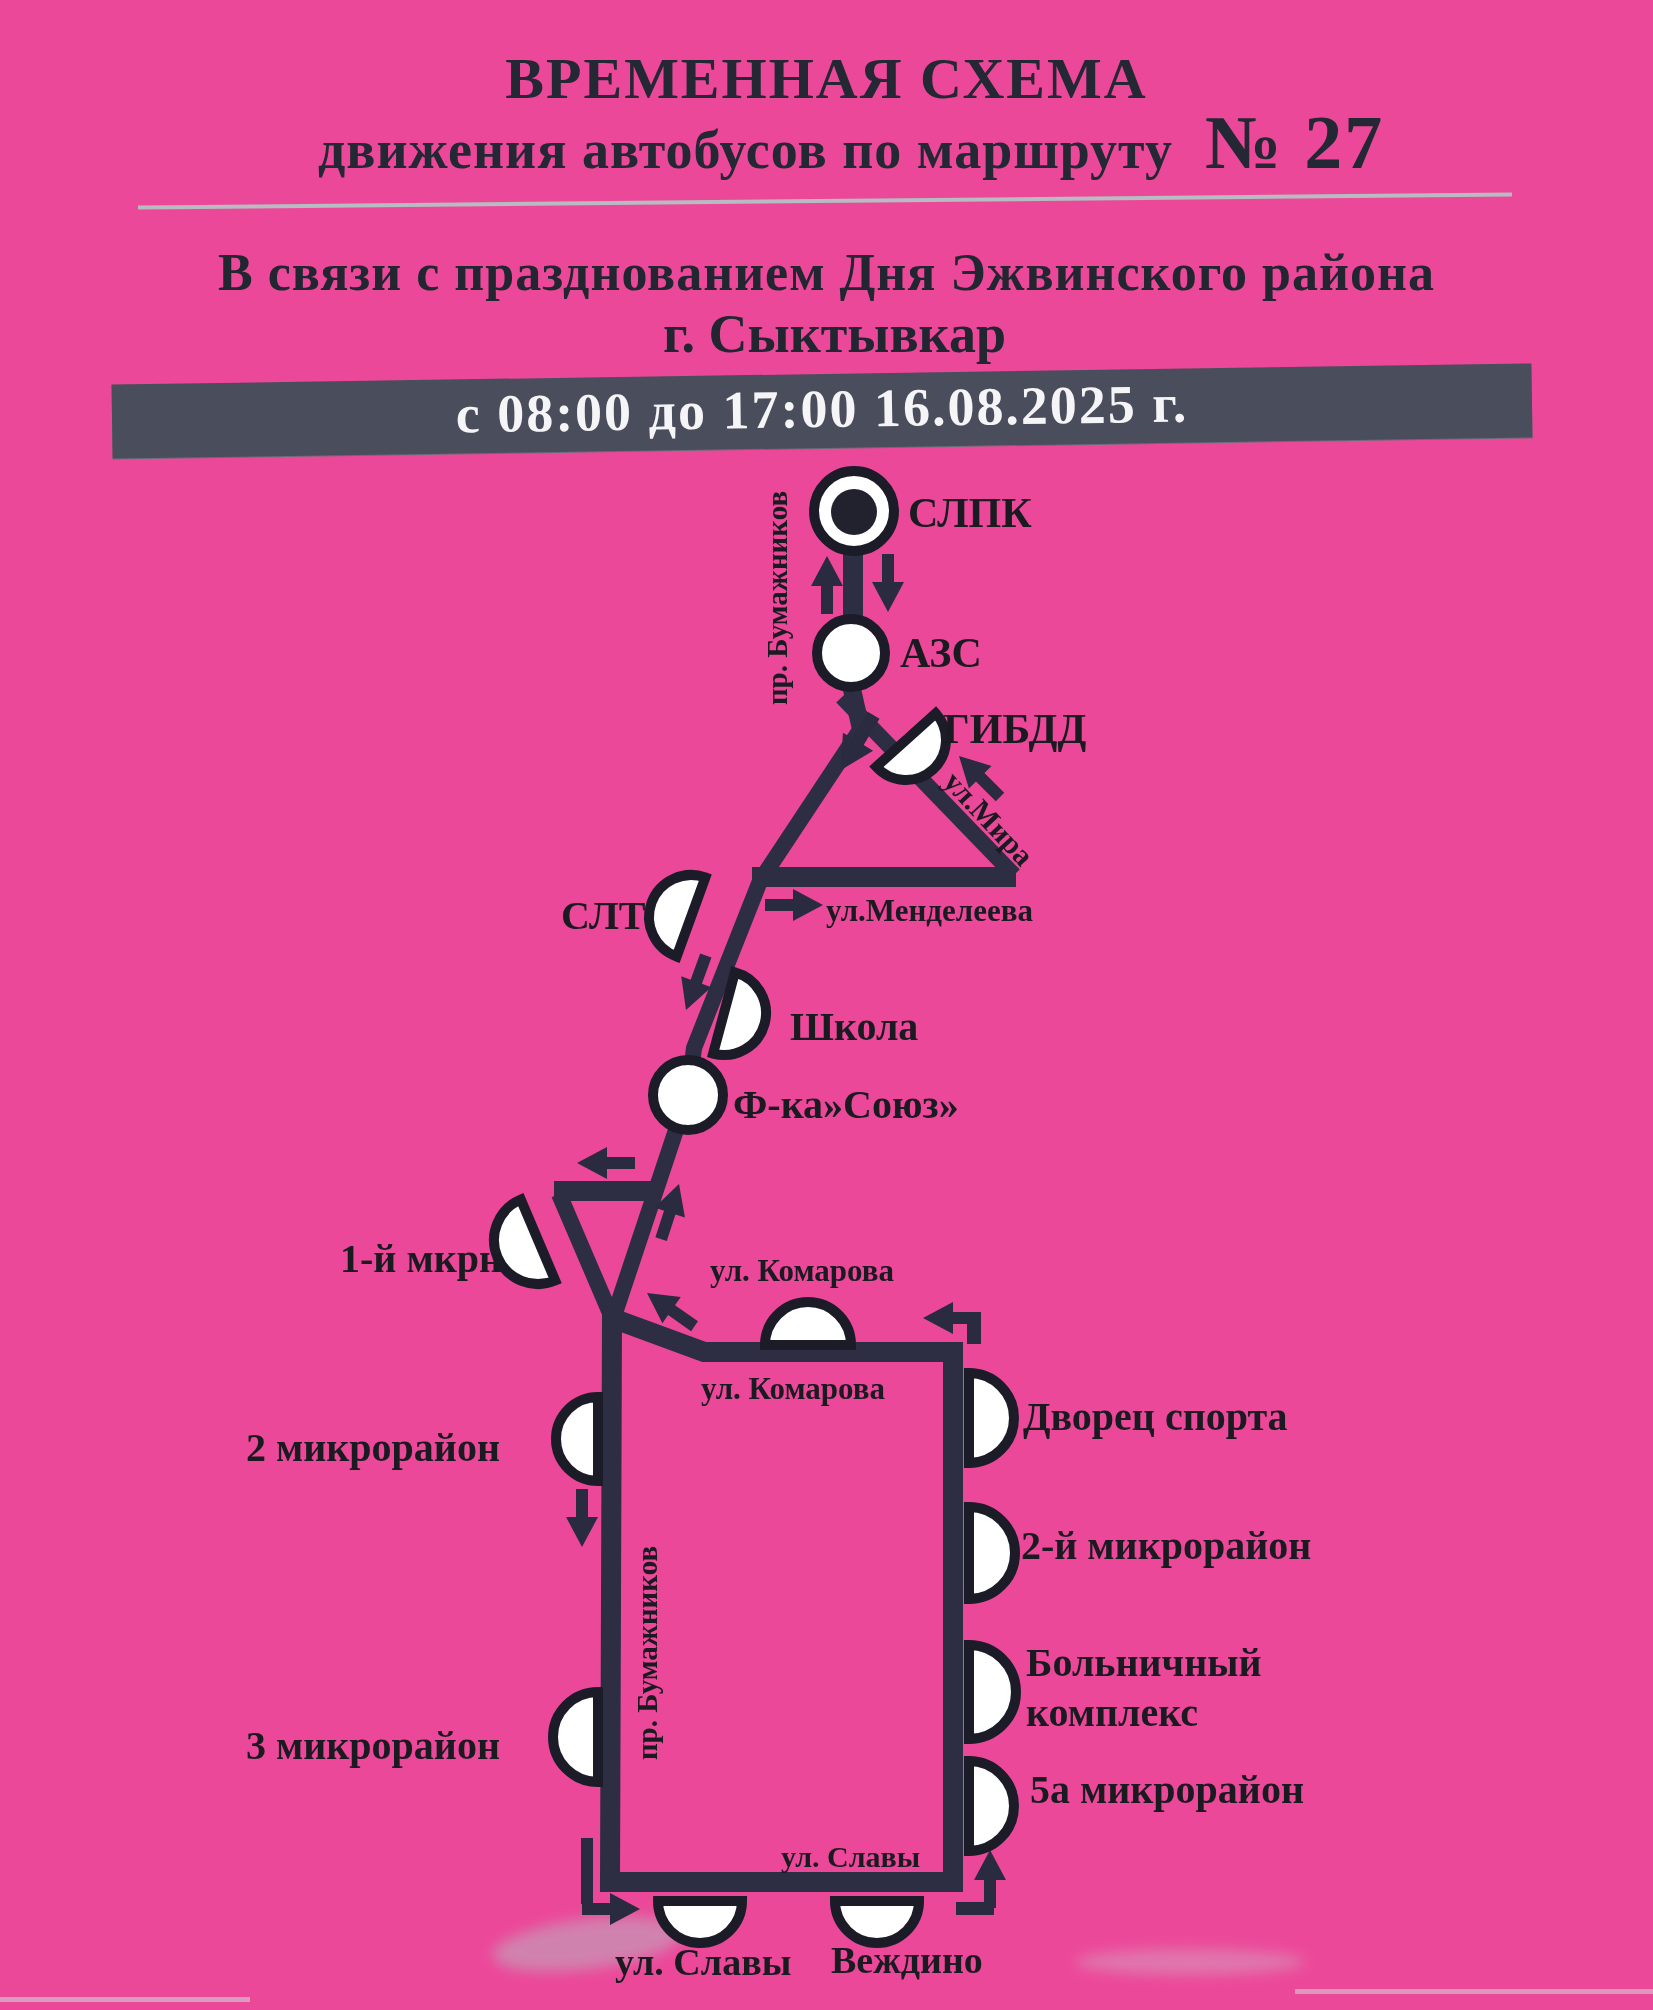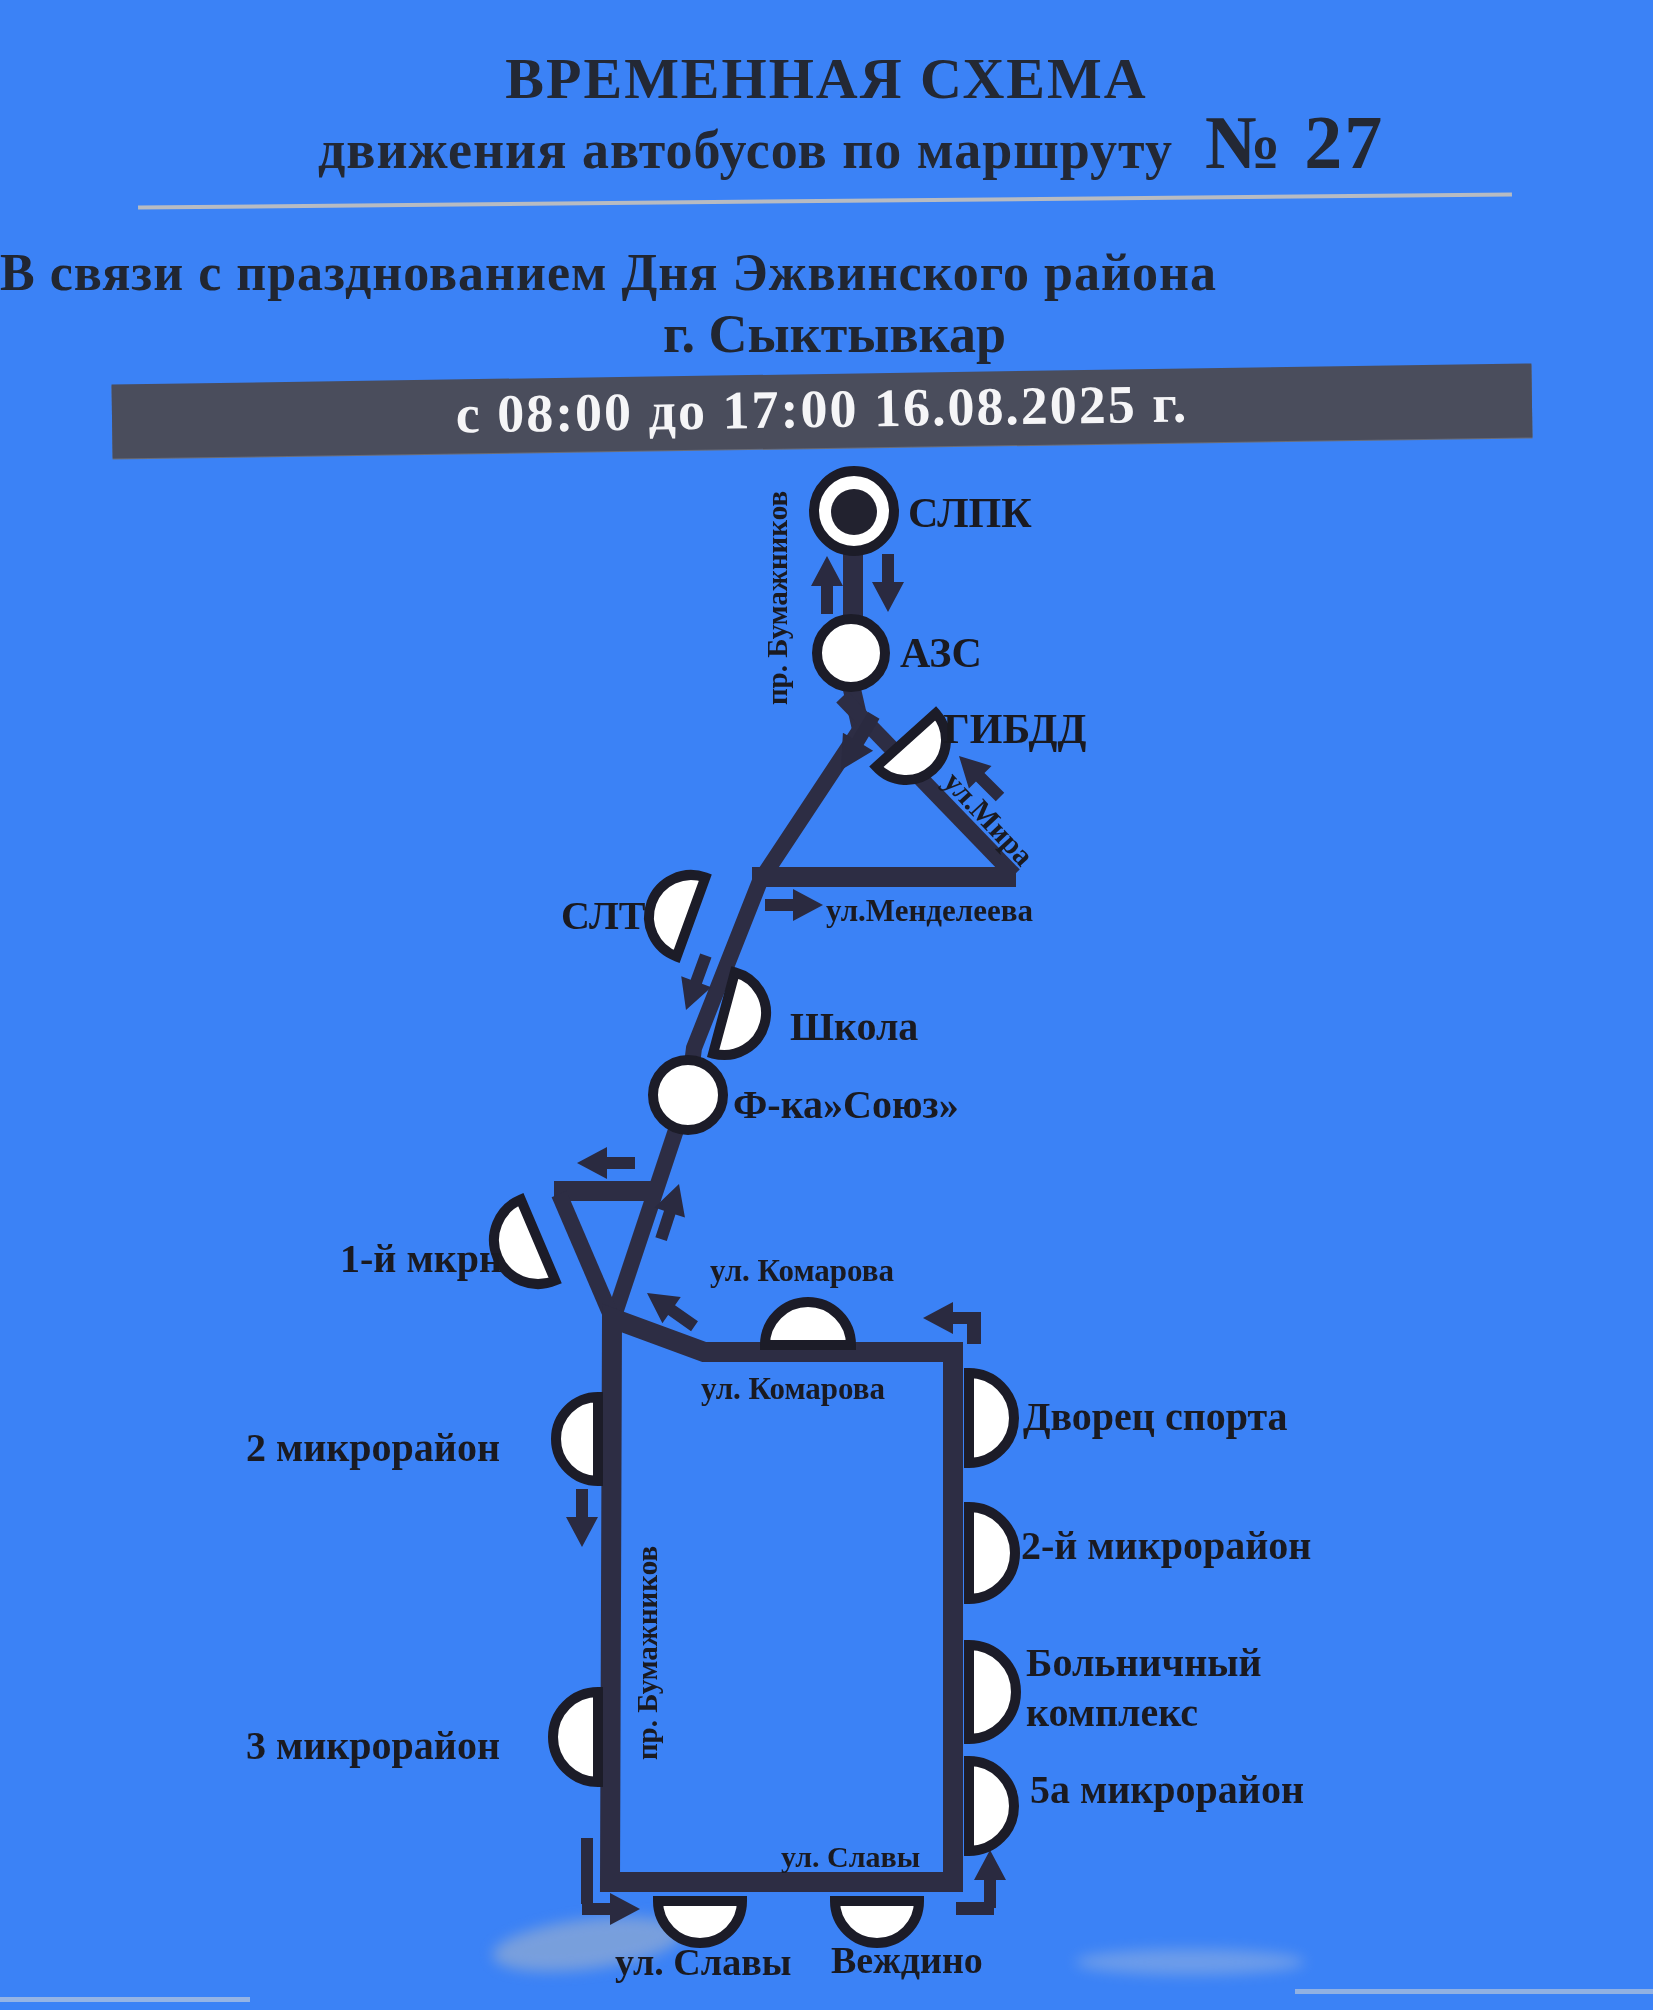--- a/index.html
+++ b/index.html
@@ -1,20 +1,20 @@
 <!DOCTYPE html>
 <html lang="ru"><head>
 <meta charset="utf-8">
 <style>
   html,body{margin:0;padding:0;background:#e8e8e8;}
   .page{
     position:relative;
     width:1653px;height:2010px;
     margin:0 auto;
-    background:#3b82f6;
+    background:#ec4899;
     overflow:hidden;
     font-family:"Liberation Serif", serif;
     color:#20242e;
   }
   .abs{position:absolute;}
   .title1{
     top:50px;left:0;width:1653px;
     text-align:center;
     font-size:58px;font-weight:bold;
     letter-spacing:2px;line-height:1;
@@ -29,21 +29,21 @@
   }
   .title2 .t2text{font-size:54px;font-weight:bold;letter-spacing:1px;text-align:center;}
   .title2 .routenum{font-size:76px;font-weight:bold;margin-left:32px;letter-spacing:2px;}
   .rule{
     top:199px;left:138px;width:1374px;height:4px;
     background:#b7bbc2;
     transform:rotate(-0.55deg);
   }
   .sub1{
     top:247px;left:0;width:1653px;
-    text-align:left;
+    text-align:center;
     font-size:52px;font-weight:bold;
     letter-spacing:1px;line-height:1;
     color:#212631;
     white-space:nowrap;
   }
   .sub2{
     top:307px;left:8px;width:1653px;
     text-align:center;
     font-size:54px;font-weight:bold;
     line-height:1;color:#212631;

